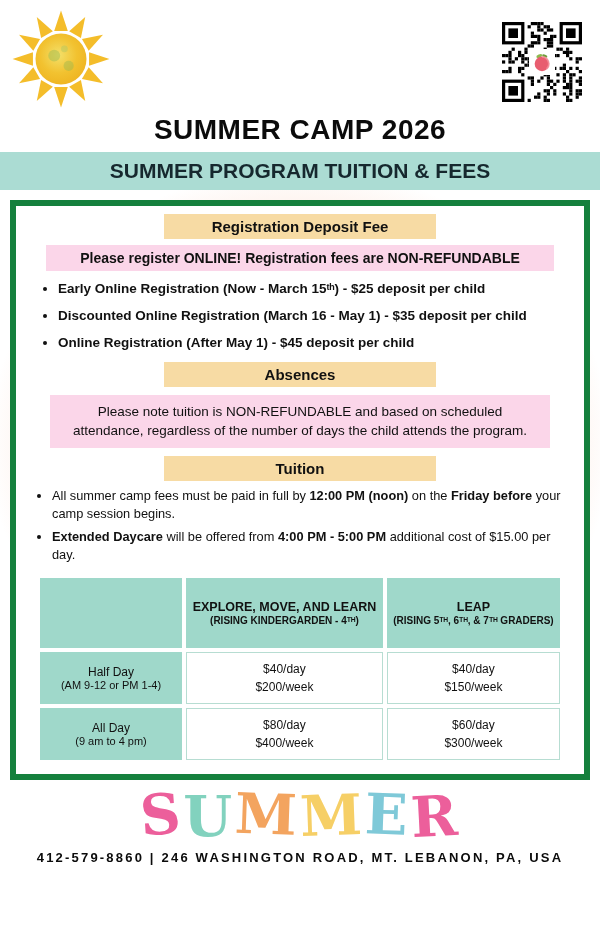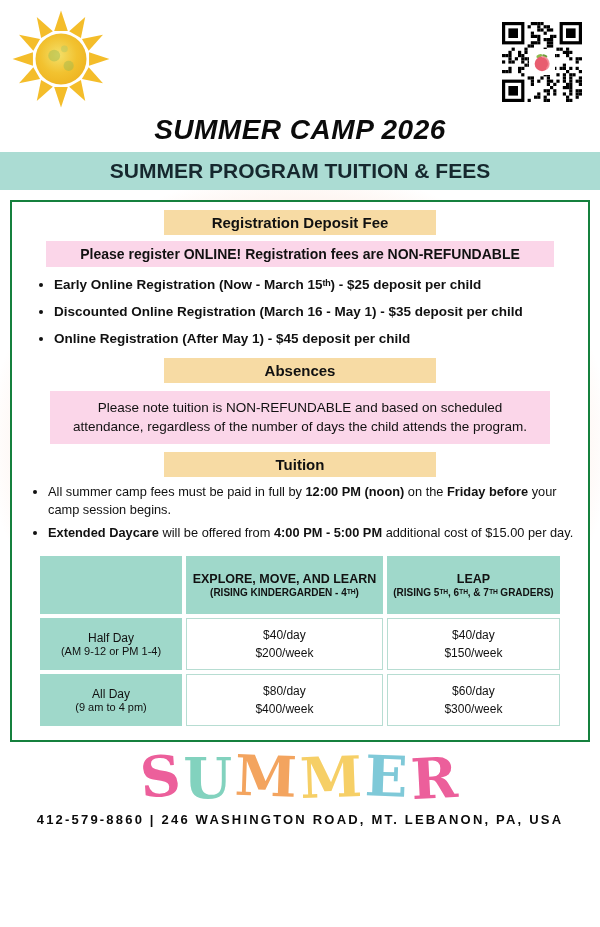--- a/index.html
+++ b/index.html
@@ -19,27 +19,27 @@
 
   .brand { text-align:center; padding-top:22px; position:relative; z-index:2; }
   .brand-line1 { font-size:27px; font-weight:800; letter-spacing:1px; color:#f2b52e;
     text-shadow:0 1px 0 #fff; }
   .brand-line2 { font-size:27px; font-weight:800; letter-spacing:1px; margin-top:2px; }
   .c-blue { color:#4f97d5; }
   .c-pink { color:#f2739e; }
   .c-lblue { color:#a9d9e6; }
 
   .page-title { text-align:center; font-size:28px; font-weight:800; color:#0b0b0b;
-    letter-spacing:.5px; margin:2px 0 6px; position:relative; z-index:2;font-style:italic; }
+    letter-spacing:.5px; margin:2px 0 6px; position:relative; z-index:2; }
 
   .teal-banner { background:#abdcd3; text-align:center; font-size:21px; font-weight:700;
     color:#16282e; padding:7px 0; position:relative; z-index:2; }
 
   .card { position:relative; z-index:1; margin:10px 10px 6px; background:#fff;
-    border:2px solid #15803d; padding:6px 0 10px; }
+    border:6px solid #15803d; padding:6px 0 10px; }
 
   .h-box { width:272px; margin:2px auto 6px; background:#f7dba4; text-align:center;
     font-weight:700; font-size:15px; color:#111; padding:4px 0; }
   .h-box.mt { }
 
   .pink-banner { width:508px; margin:4px auto 4px; background:#fbd6e9; text-align:center;
     font-weight:700; font-size:14px; color:#111; padding:5px 0; }
 
   .pink-box { width:500px; margin:8px auto; background:#fbd6e9; text-align:center;
     font-weight:400; font-size:13.5px; line-height:1.45; color:#111; padding:7px 12px; }
@@ -48,21 +48,21 @@
   ul.bullets li { font-size:13.5px; color:#111; margin:9px 0; line-height:1.35; }
 
   ul.pay-bullets { margin:6px 12px 0 14px; padding-left:22px; }
   ul.pay-bullets li { font-size:12.8px; color:#111; margin:5px 0; line-height:1.42; }
   .b { font-weight:700;margin-top:36px; }
 
   table.price-table { width:528px; margin:10px auto 0; border-collapse:separate; border-spacing:4px; }
   table.price-table td { text-align:center; vertical-align:middle; }
   .t-teal { background:#9fd8ca; }
   .t-corner { width:142px; }
-  .t-head { padding:16px 4px; }
+  .t-head { padding:22px 4px; }
   .t-title { font-weight:700; font-size:12.5px; color:#111; }
   .t-sub { font-weight:700; font-size:10px; color:#111; margin-top:1px; }
   .t-label { padding:7px 4px; font-size:11.5px; color:#111; }
   .t-label .lbl { font-size:12px; }
   .t-label .sub { font-size:11px; }
   .t-cell { background:#fff; border:1px solid #b7ddd2; padding:7px 4px; font-size:12px; color:#111; line-height:1.5; }
 
   .summer-word { text-align:center; margin-top:2px; font-family:"DejaVu Serif", serif;
     font-weight:700; font-size:56px; line-height:1; letter-spacing:3px; position:relative; z-index:2; }
   .summer-word span { display:inline-block; }

